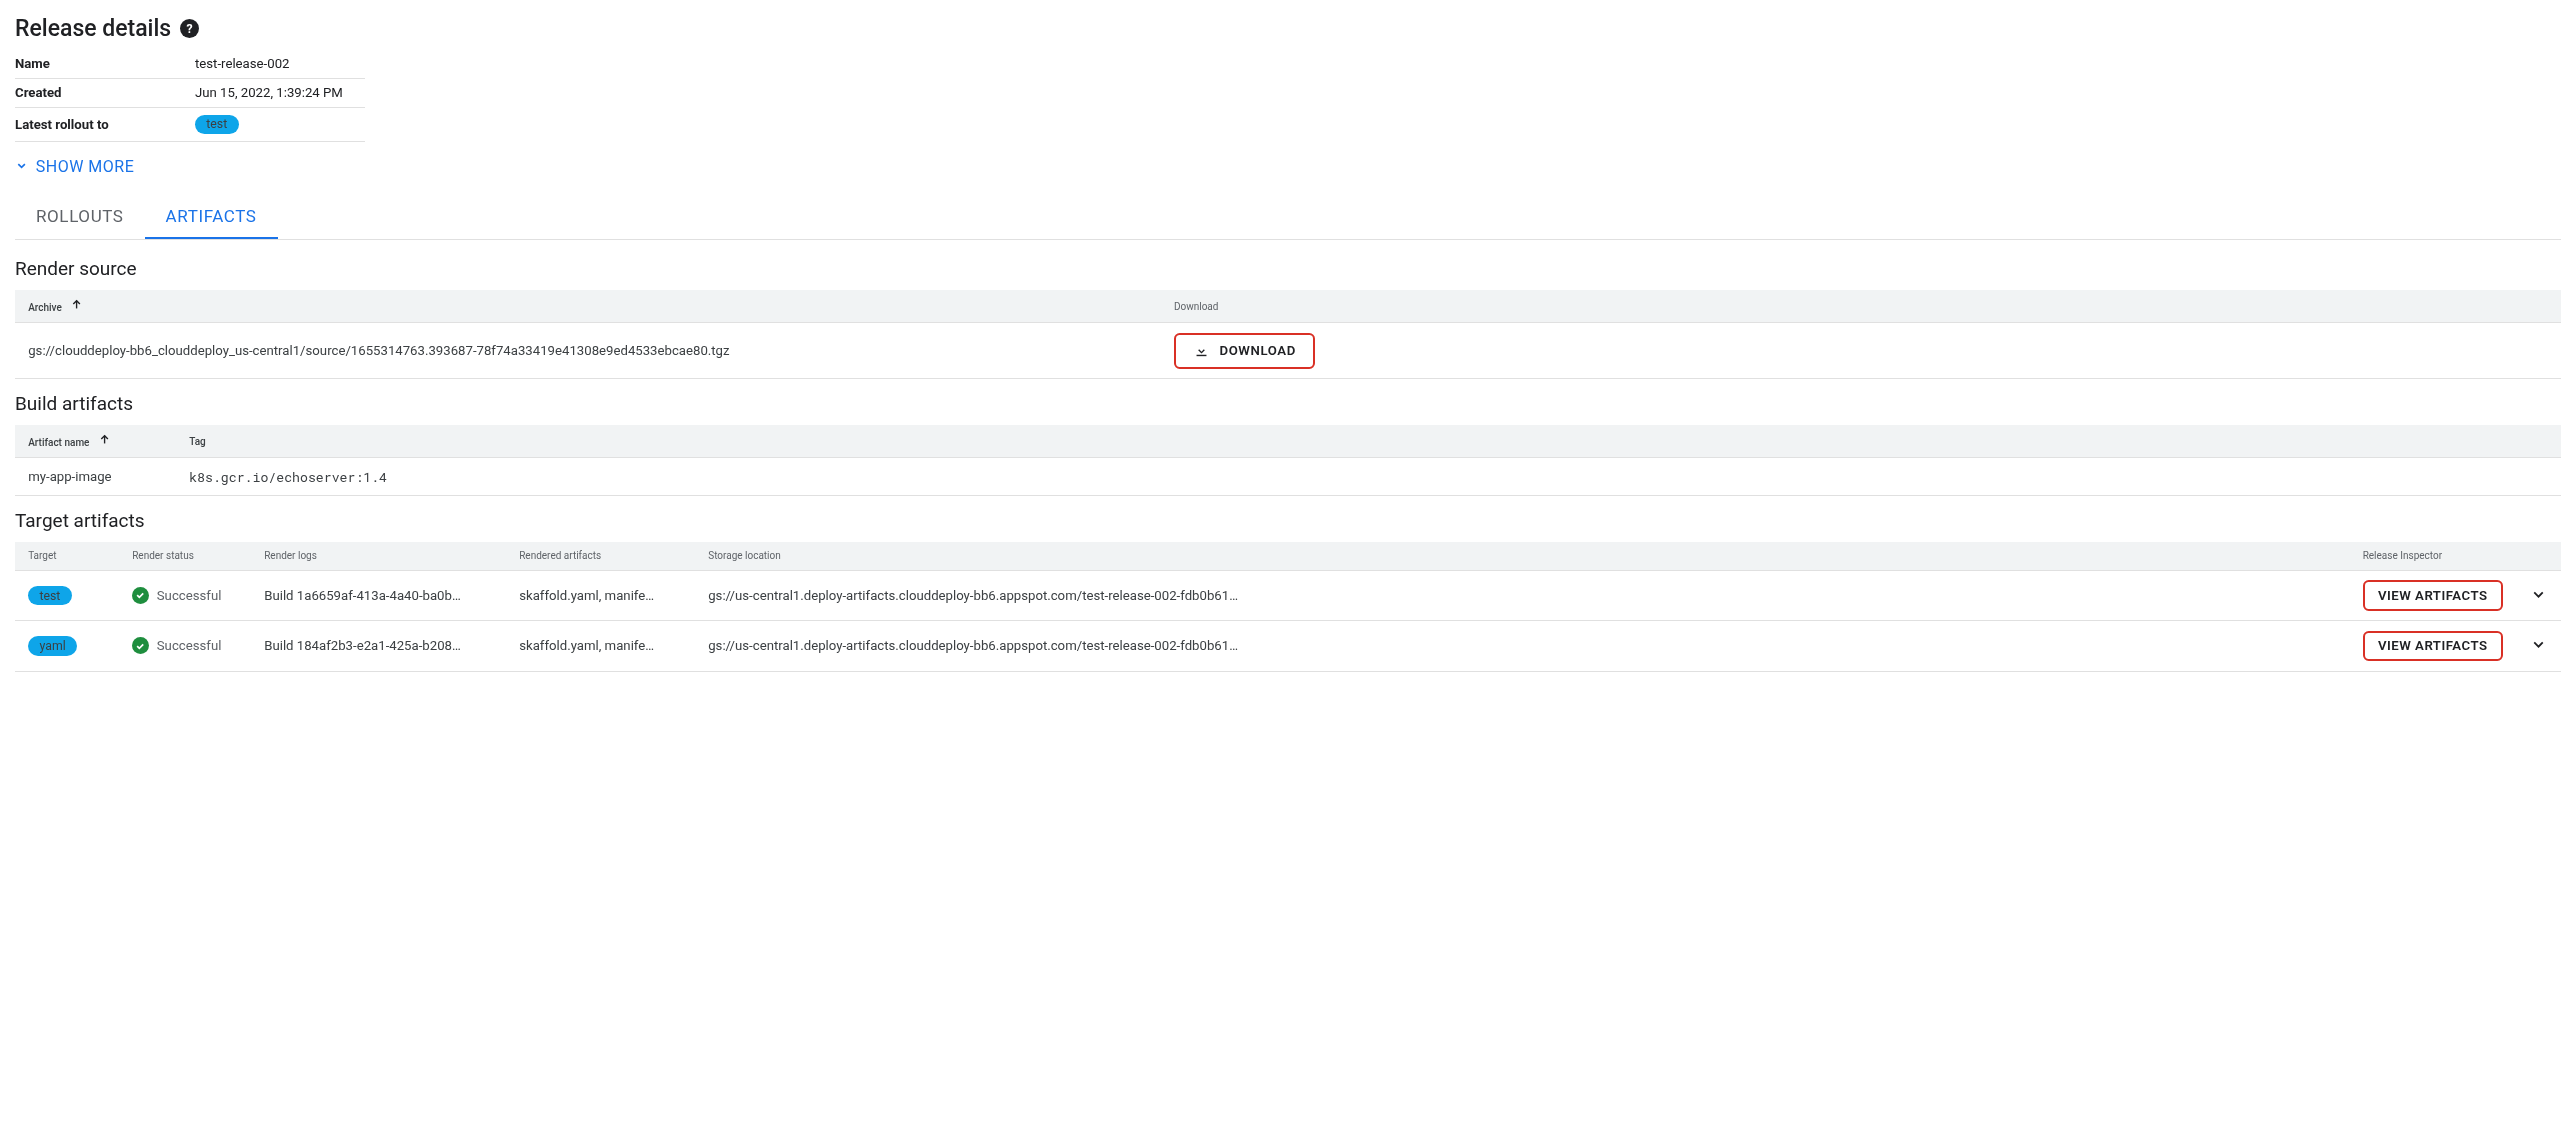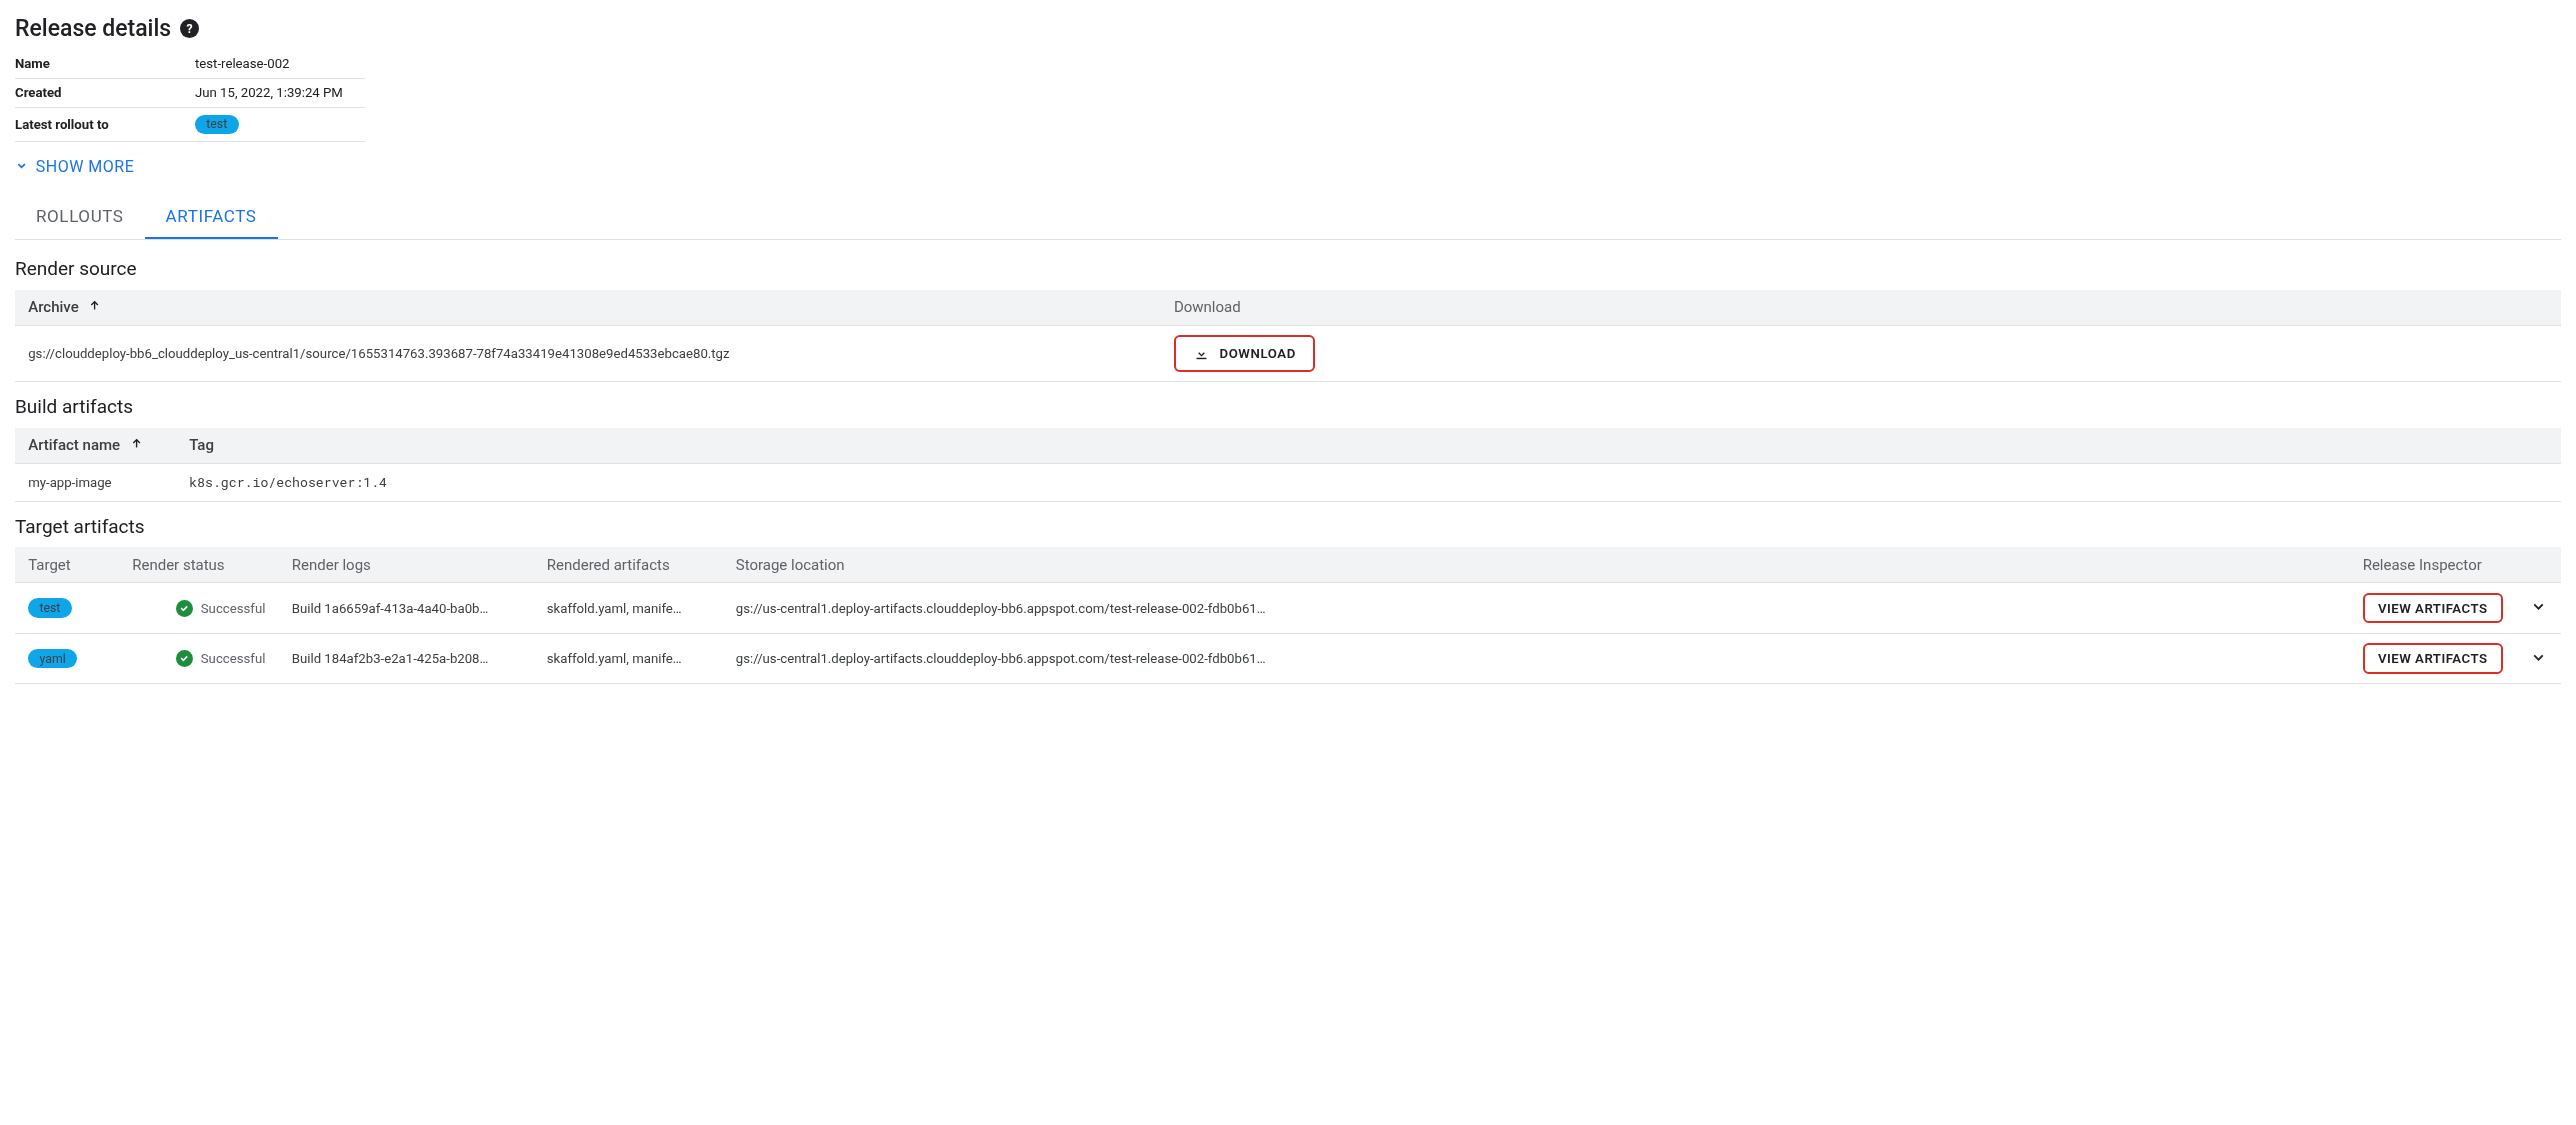--- a/index.html
+++ b/index.html
@@ -103,21 +103,21 @@
       width: 100%;
       border-collapse: collapse;
       font-size: 13.2px;
     }
     table.data thead th {
       background: #f1f3f4;
       text-align: left;
       padding: 8.5px 13.2px;
       font-weight: 500;
       color: #3c4043;
-      font-size: 15px;
+      font-size: 10px;
       border-bottom: 0.9px solid #e0e0e0;
       margin-left: 24px;
     }
     table.data thead th.light { font-weight: 400; color: #5f6368; }
     table.data tbody td {
       padding: 9.5px 13.2px;
       border-bottom: 0.9px solid #e0e0e0;
       color: #3c4043;
       vertical-align: middle;
       white-space: nowrap;
@@ -142,21 +142,21 @@
     }
     .highlight-box {
       border: 2.8px solid #d93025;
       border-radius: 5.7px;
       padding: 3.8px 7.6px;
       display: inline-flex;
     }
 
     .mono { font-family: "Roboto Mono", Menlo, Consolas, monospace; }
 
-    .status-wrap { display: inline-flex; align-items: center; gap: 7.6px; color: #5f6368; margin-left: 44px; }
+    .status-wrap { display: inline-flex; align-items: center; gap: 7.6px; color: #5f6368; }
     .check-icon {
       width: 17px; height: 17px;
       border-radius: 50%;
       background: #1e8e3e;
       display: inline-flex;
       align-items: center;
       justify-content: center;
       color: #fff;
     }
 

